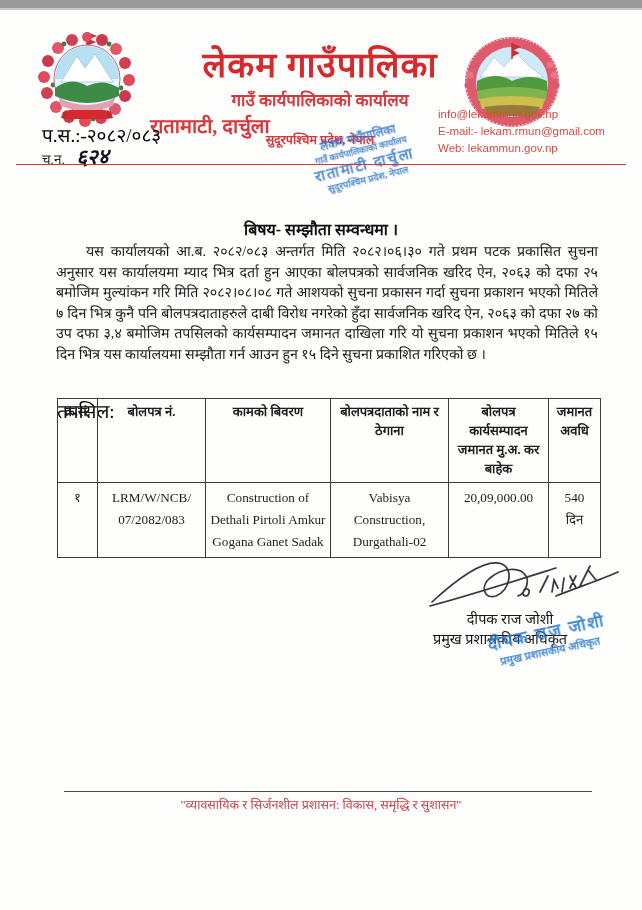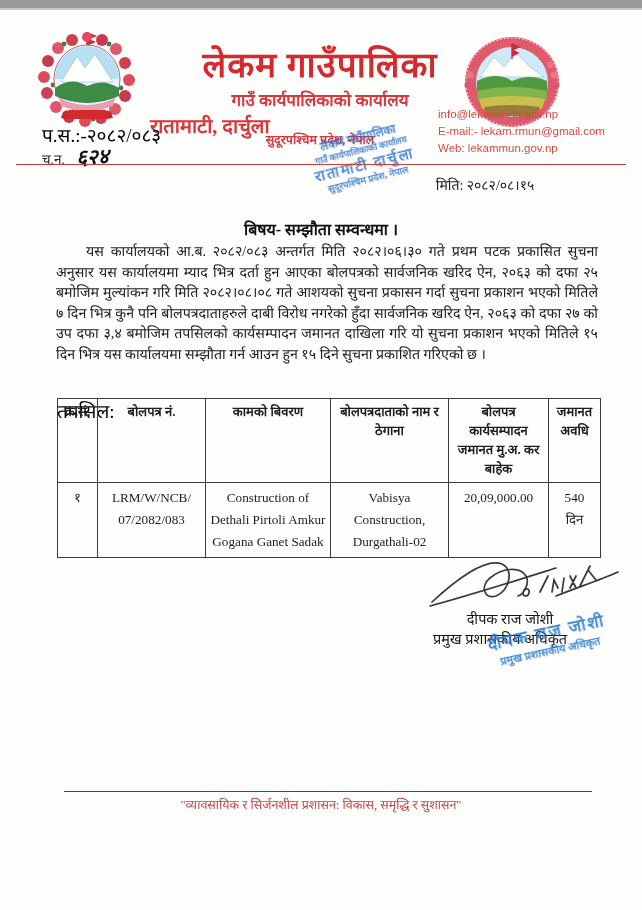--- a/index.html
+++ b/index.html
@@ -213,21 +213,20 @@
   </div>
 
   <div class="abs stamp-header">
     <div class="s1">लेकम गाउँपालिका</div>
     <div class="s2">गाउँ कार्यपालिकाको कार्यालय</div>
     <div class="s3">रातामाटी दार्चुला</div>
     <div class="s4">सुदूरपश्चिम प्रदेश, नेपाल</div>
   </div>
 
   <div class="abs red-rule"></div>
-  <div class="abs date-line">मिति: २०८२/०८।१५</div>
 
   <div class="abs subject">बिषय- सम्झौता सम्वन्धमा ।</div>
   <div class="abs body-par">यस कार्यालयको आ.ब. २०८२/०८३ अन्तर्गत मिति २०८२।०६।३० गते प्रथम पटक प्रकासित सुचना अनुसार यस कार्यालयमा  म्याद भित्र दर्ता हुन आएका बोलपत्रको सार्वजनिक खरिद ऐन, २०६३ को दफा २५ बमोजिम मुल्यांकन गरि मिति २०८२।०८।०८ गते आशयको सुचना प्रकासन गर्दा सुचना प्रकाशन भएको मितिले ७ दिन भित्र कुनै पनि बोलपत्रदाताहरुले दाबी विरोध नगरेको हुँदा सार्वजनिक खरिद ऐन, २०६३ को दफा २७ को उप दफा ३,४ बमोजिम तपसिलको कार्यसम्पादन जमानत दाखिला गरि  यो सुचना  प्रकाशन भएको मितिले १५ दिन भित्र यस कार्यालयमा सम्झौता गर्न आउन हुन  १५ दिने सुचना प्रकाशित गरिएको छ ।</div>
   <div class="abs tapasil">तपसिल:</div>
 
   <table class="detail">
     <colgroup>
       <col style="width:40px">
         <col style="width:108px">
         <col style="width:125px">

